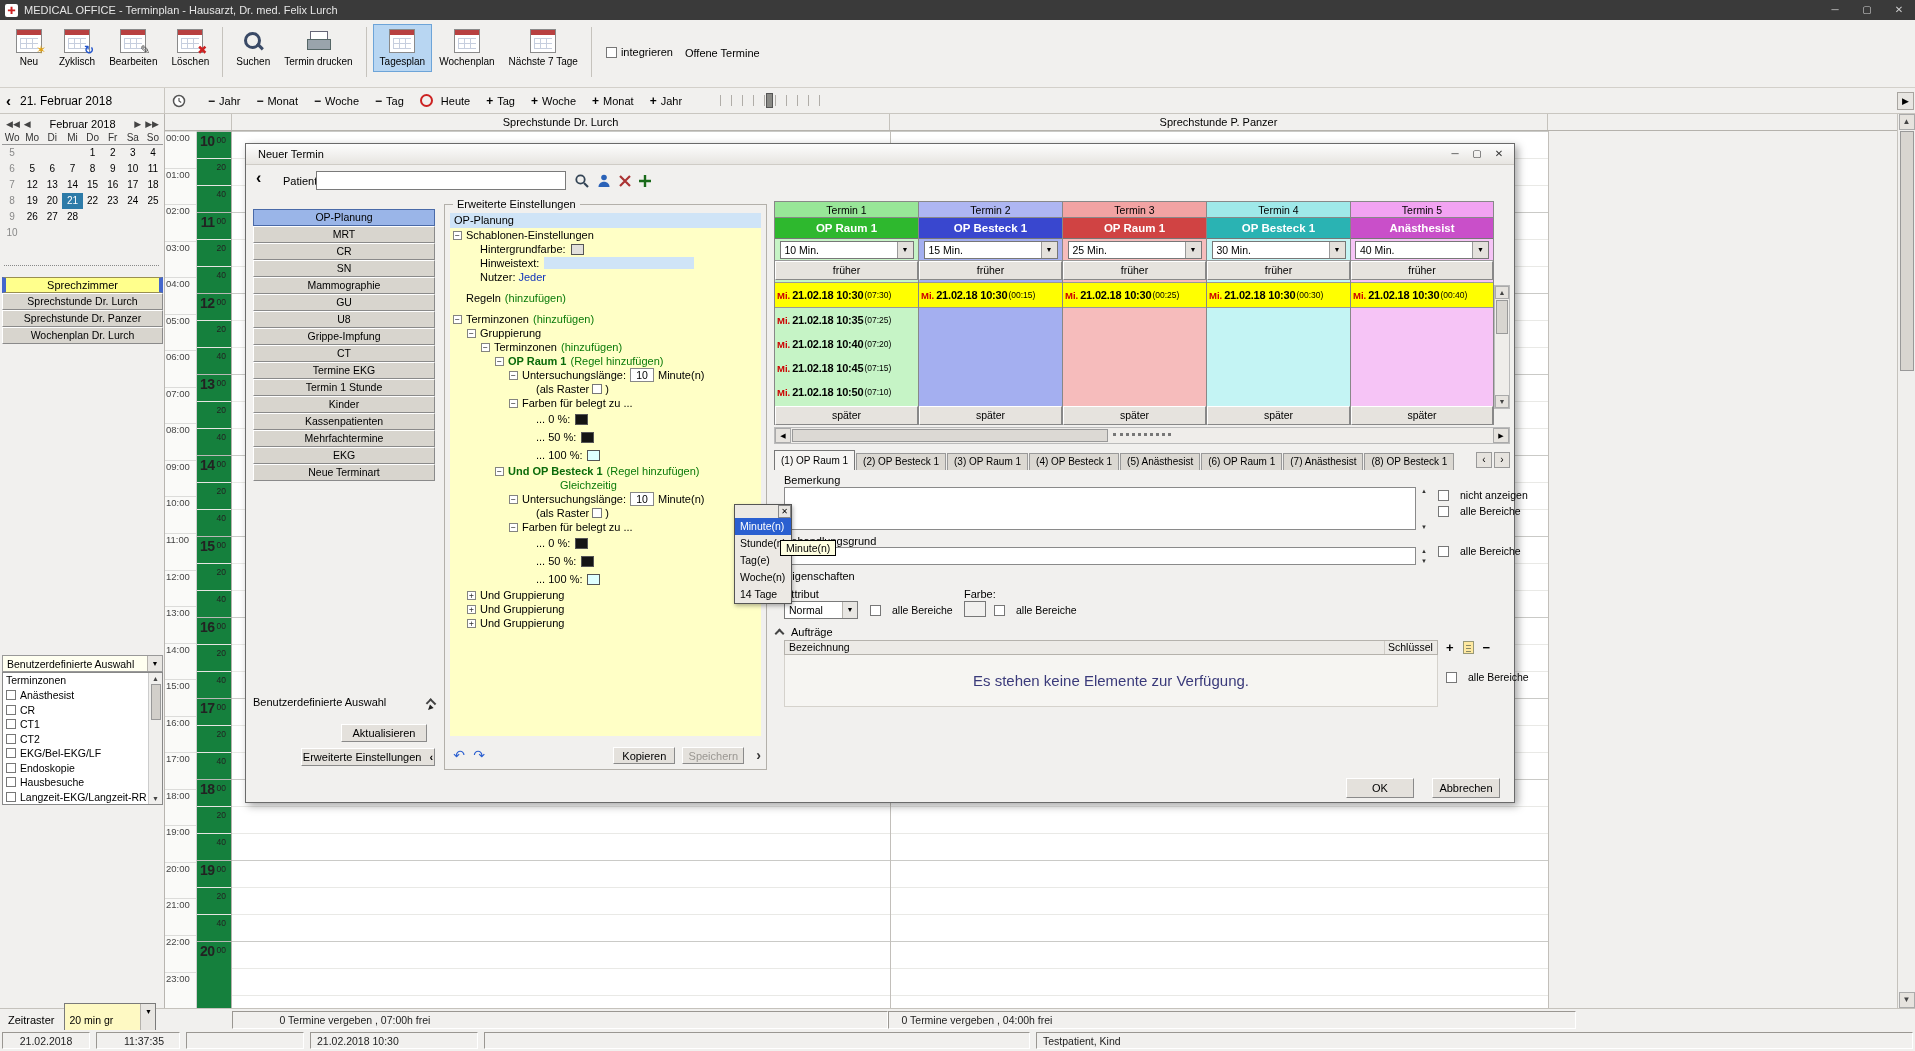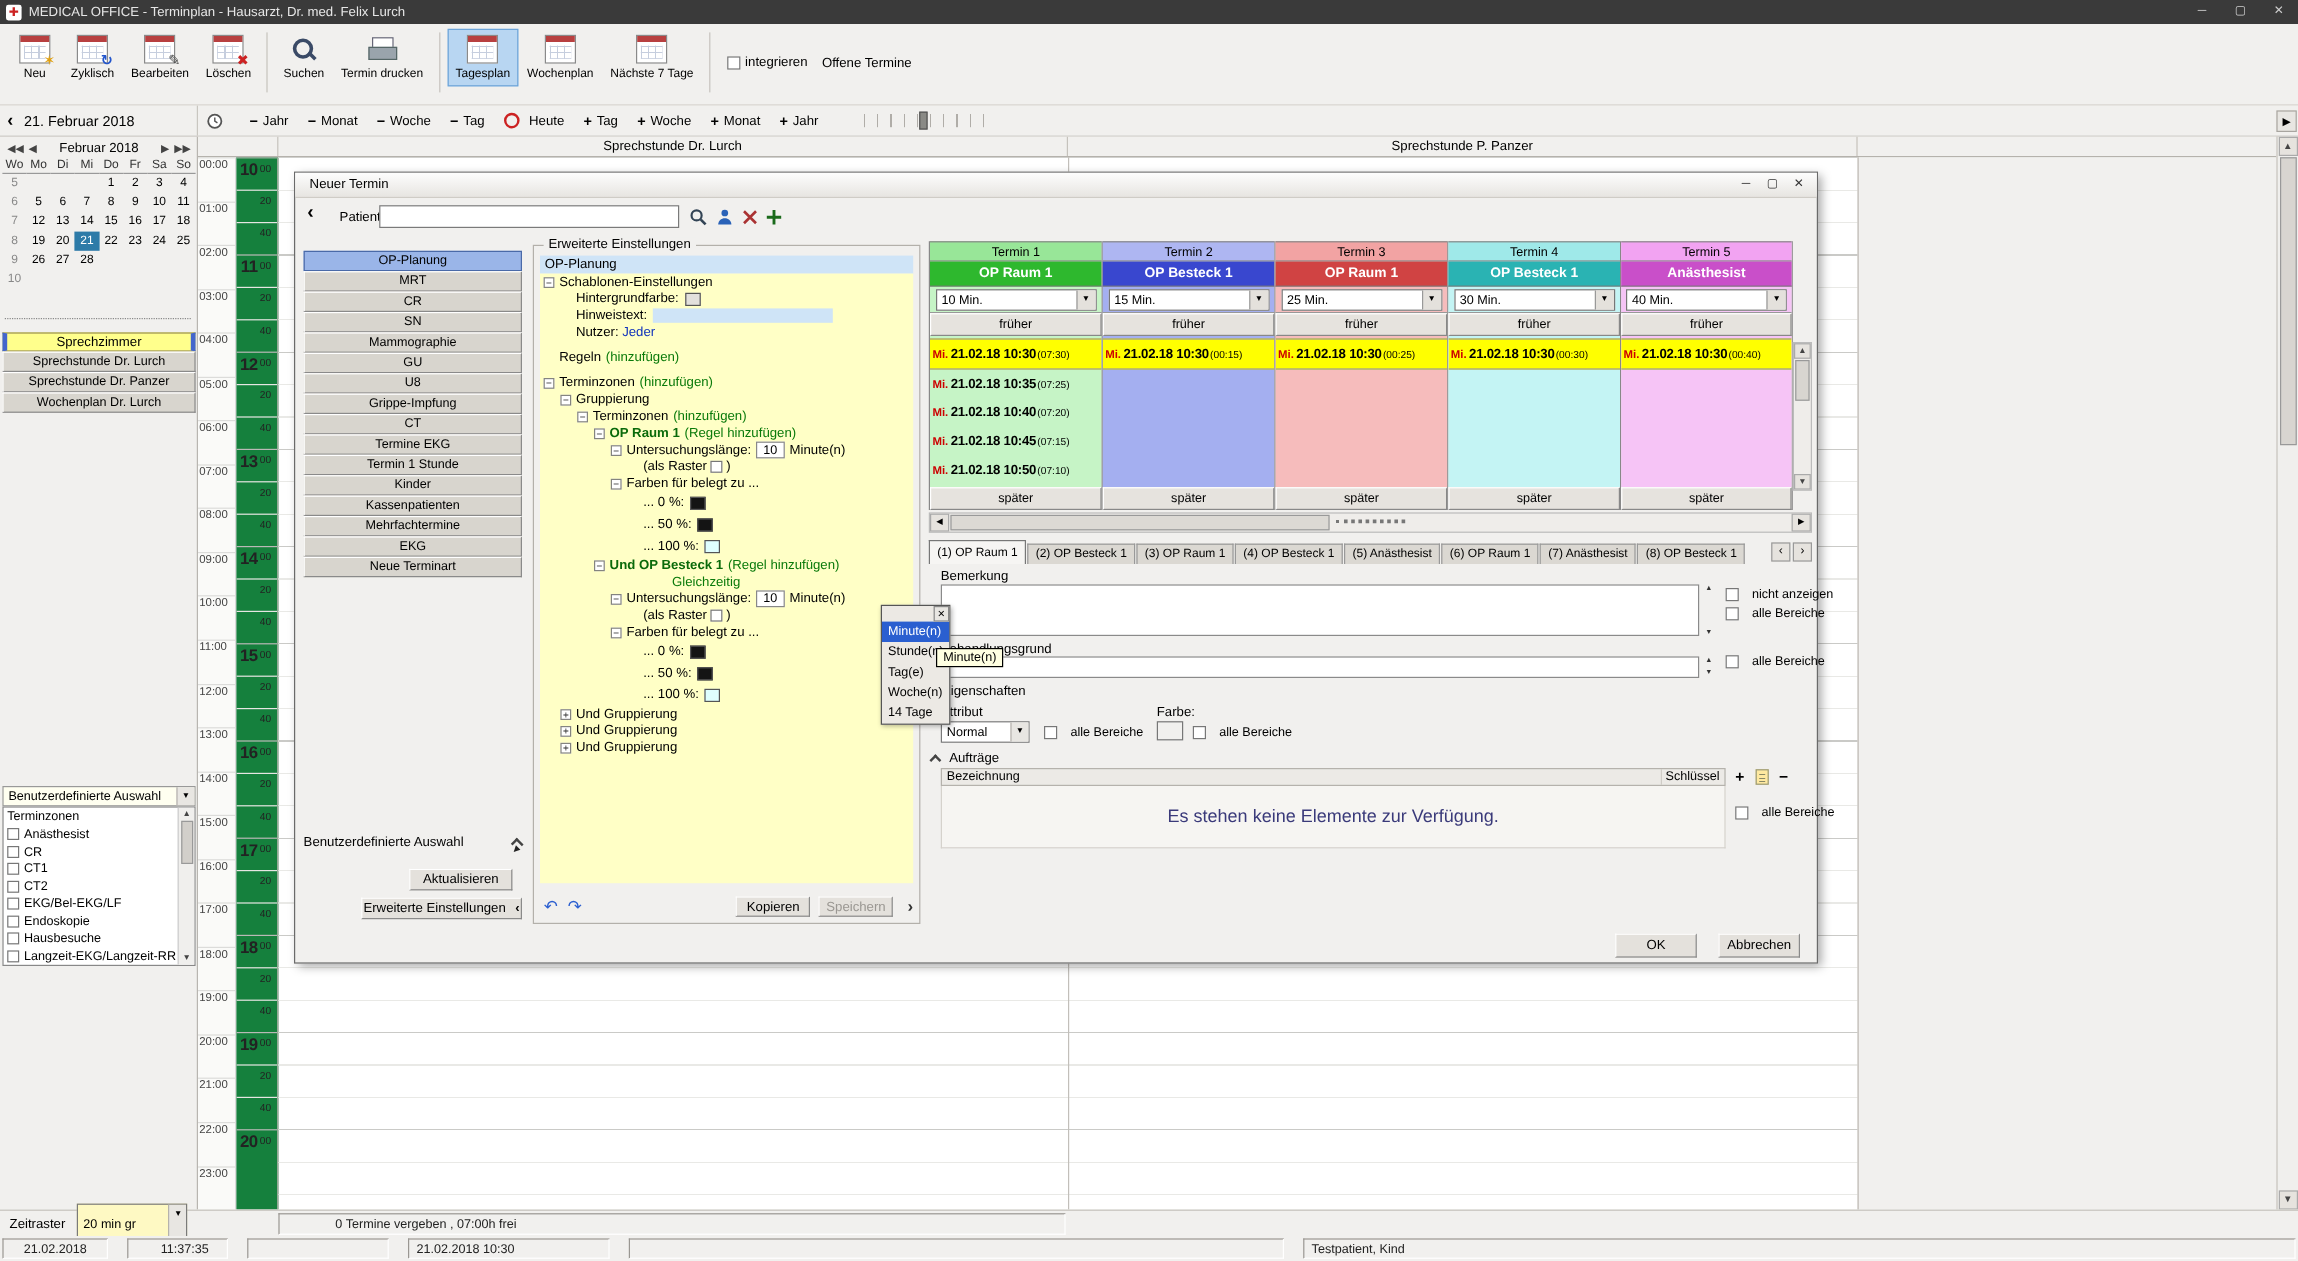--- a/index.html
+++ b/index.html
@@ -97,21 +97,21 @@
 #vscroll .dn{margin-top:auto}
 
 
 #sb1{position:absolute;left:0;top:1008px;width:1915px;height:22px;background:#f1f0ee;border-top:1px solid #c5c2bc;display:flex;align-items:center}
 #zr-label{margin-left:8px;font-size:11px}
 #zr-dd{margin-left:10px;width:92px;height:33px;background:#fef9c3;border:1px solid #7a7a7a;display:flex;align-items:center}
 #zr-dd .zr-val{flex:1;padding-left:4px;font-size:10.5px}
 .sb-cell{height:18px;line-height:17px;border:1px solid;border-color:#9a9792 #fff #fff #9a9792;font-size:10.5px;color:#222;white-space:nowrap;overflow:hidden}
 #sb1 .c1{width:656px;margin-left:76px;padding-left:46px}
 #sb1 .c2{width:688px;padding-left:12px}
-#sb2{position:absolute;left:0;top:1030px;width:1915px;height:21px;background:#f1f0ee;display:flex;align-items:center;gap:16px}
+#sb2{position:absolute;left:0;top:1030px;width:1915px;height:21px;background:#f1f0ee;display:flex;align-items:center;gap:6px}
 #sb2 .sb-cell{height:17px;line-height:16px;padding-left:6px}
 #sb2 .s1{width:88px;margin-left:2px;text-align:center;padding-left:0}
 #sb2 .s2{width:84px;text-align:center;padding-left:12px}
 #sb2 .s3{width:118px}
 #sb2 .s4{width:168px}
 #sb2 .s5{width:546px}
 #sb2 .s6{flex:1;margin-right:2px}
 
 
 #dialog{position:absolute;left:245px;top:143px;width:1270px;height:660px;background:#f1f0ee;border:1px solid #6a6a6a;box-shadow:3px 3px 8px rgba(0,0,0,.35);z-index:10}
@@ -568,20 +568,21 @@
     <span class="vsb dn">▼</span>
   </div>
 
   <div id="sb1">
     <span id="zr-label">Zeitraster</span>
     <div id="zr-dd">
       <span class="zr-val">20 min gr</span>
       <span class="dd">▼</span>
     </div>
     <div class="sb-cell c1">0 Termine vergeben , 07:00h frei</div>
+    <div class="sb-cell c2">0 Termine vergeben , 04:00h frei</div>
   </div>
   <div id="sb2">
     <div class="sb-cell s1">21.02.2018</div>
     <div class="sb-cell s2">11:37:35</div>
     <div class="sb-cell s3"></div>
     <div class="sb-cell s4">21.02.2018 10:30</div>
     <div class="sb-cell s5"></div>
     <div class="sb-cell s6">Testpatient, Kind</div>
   </div>
 

